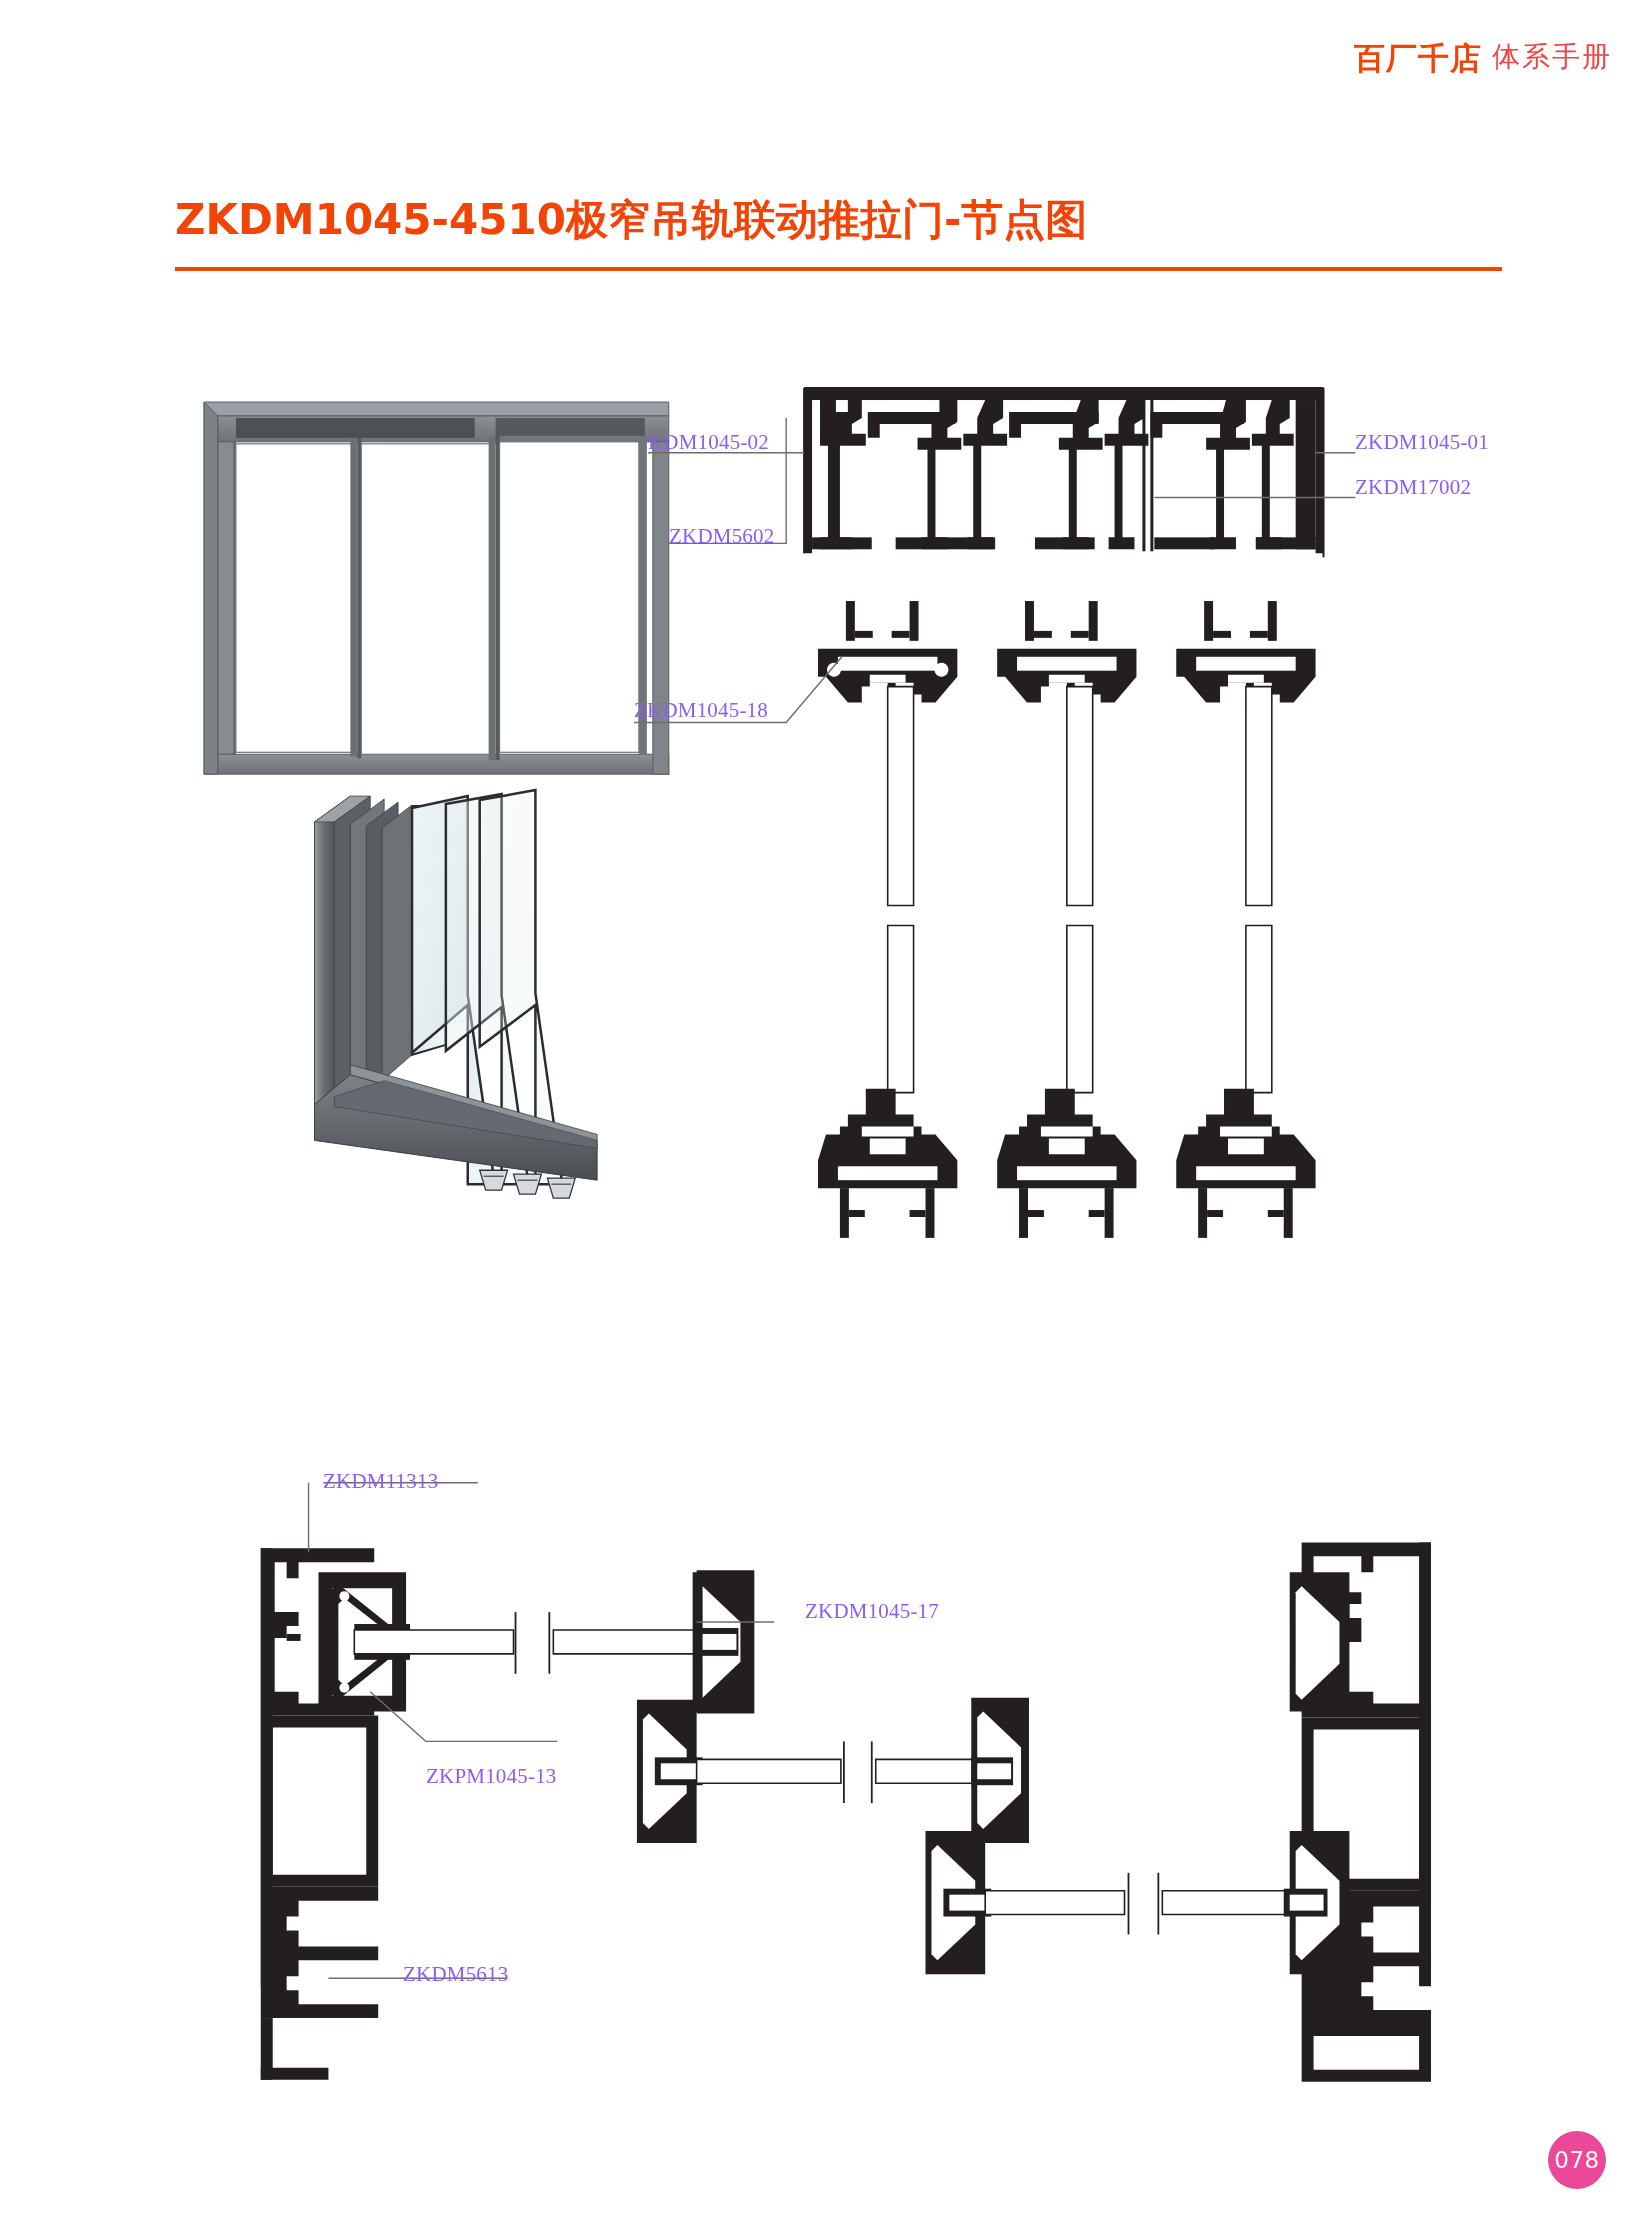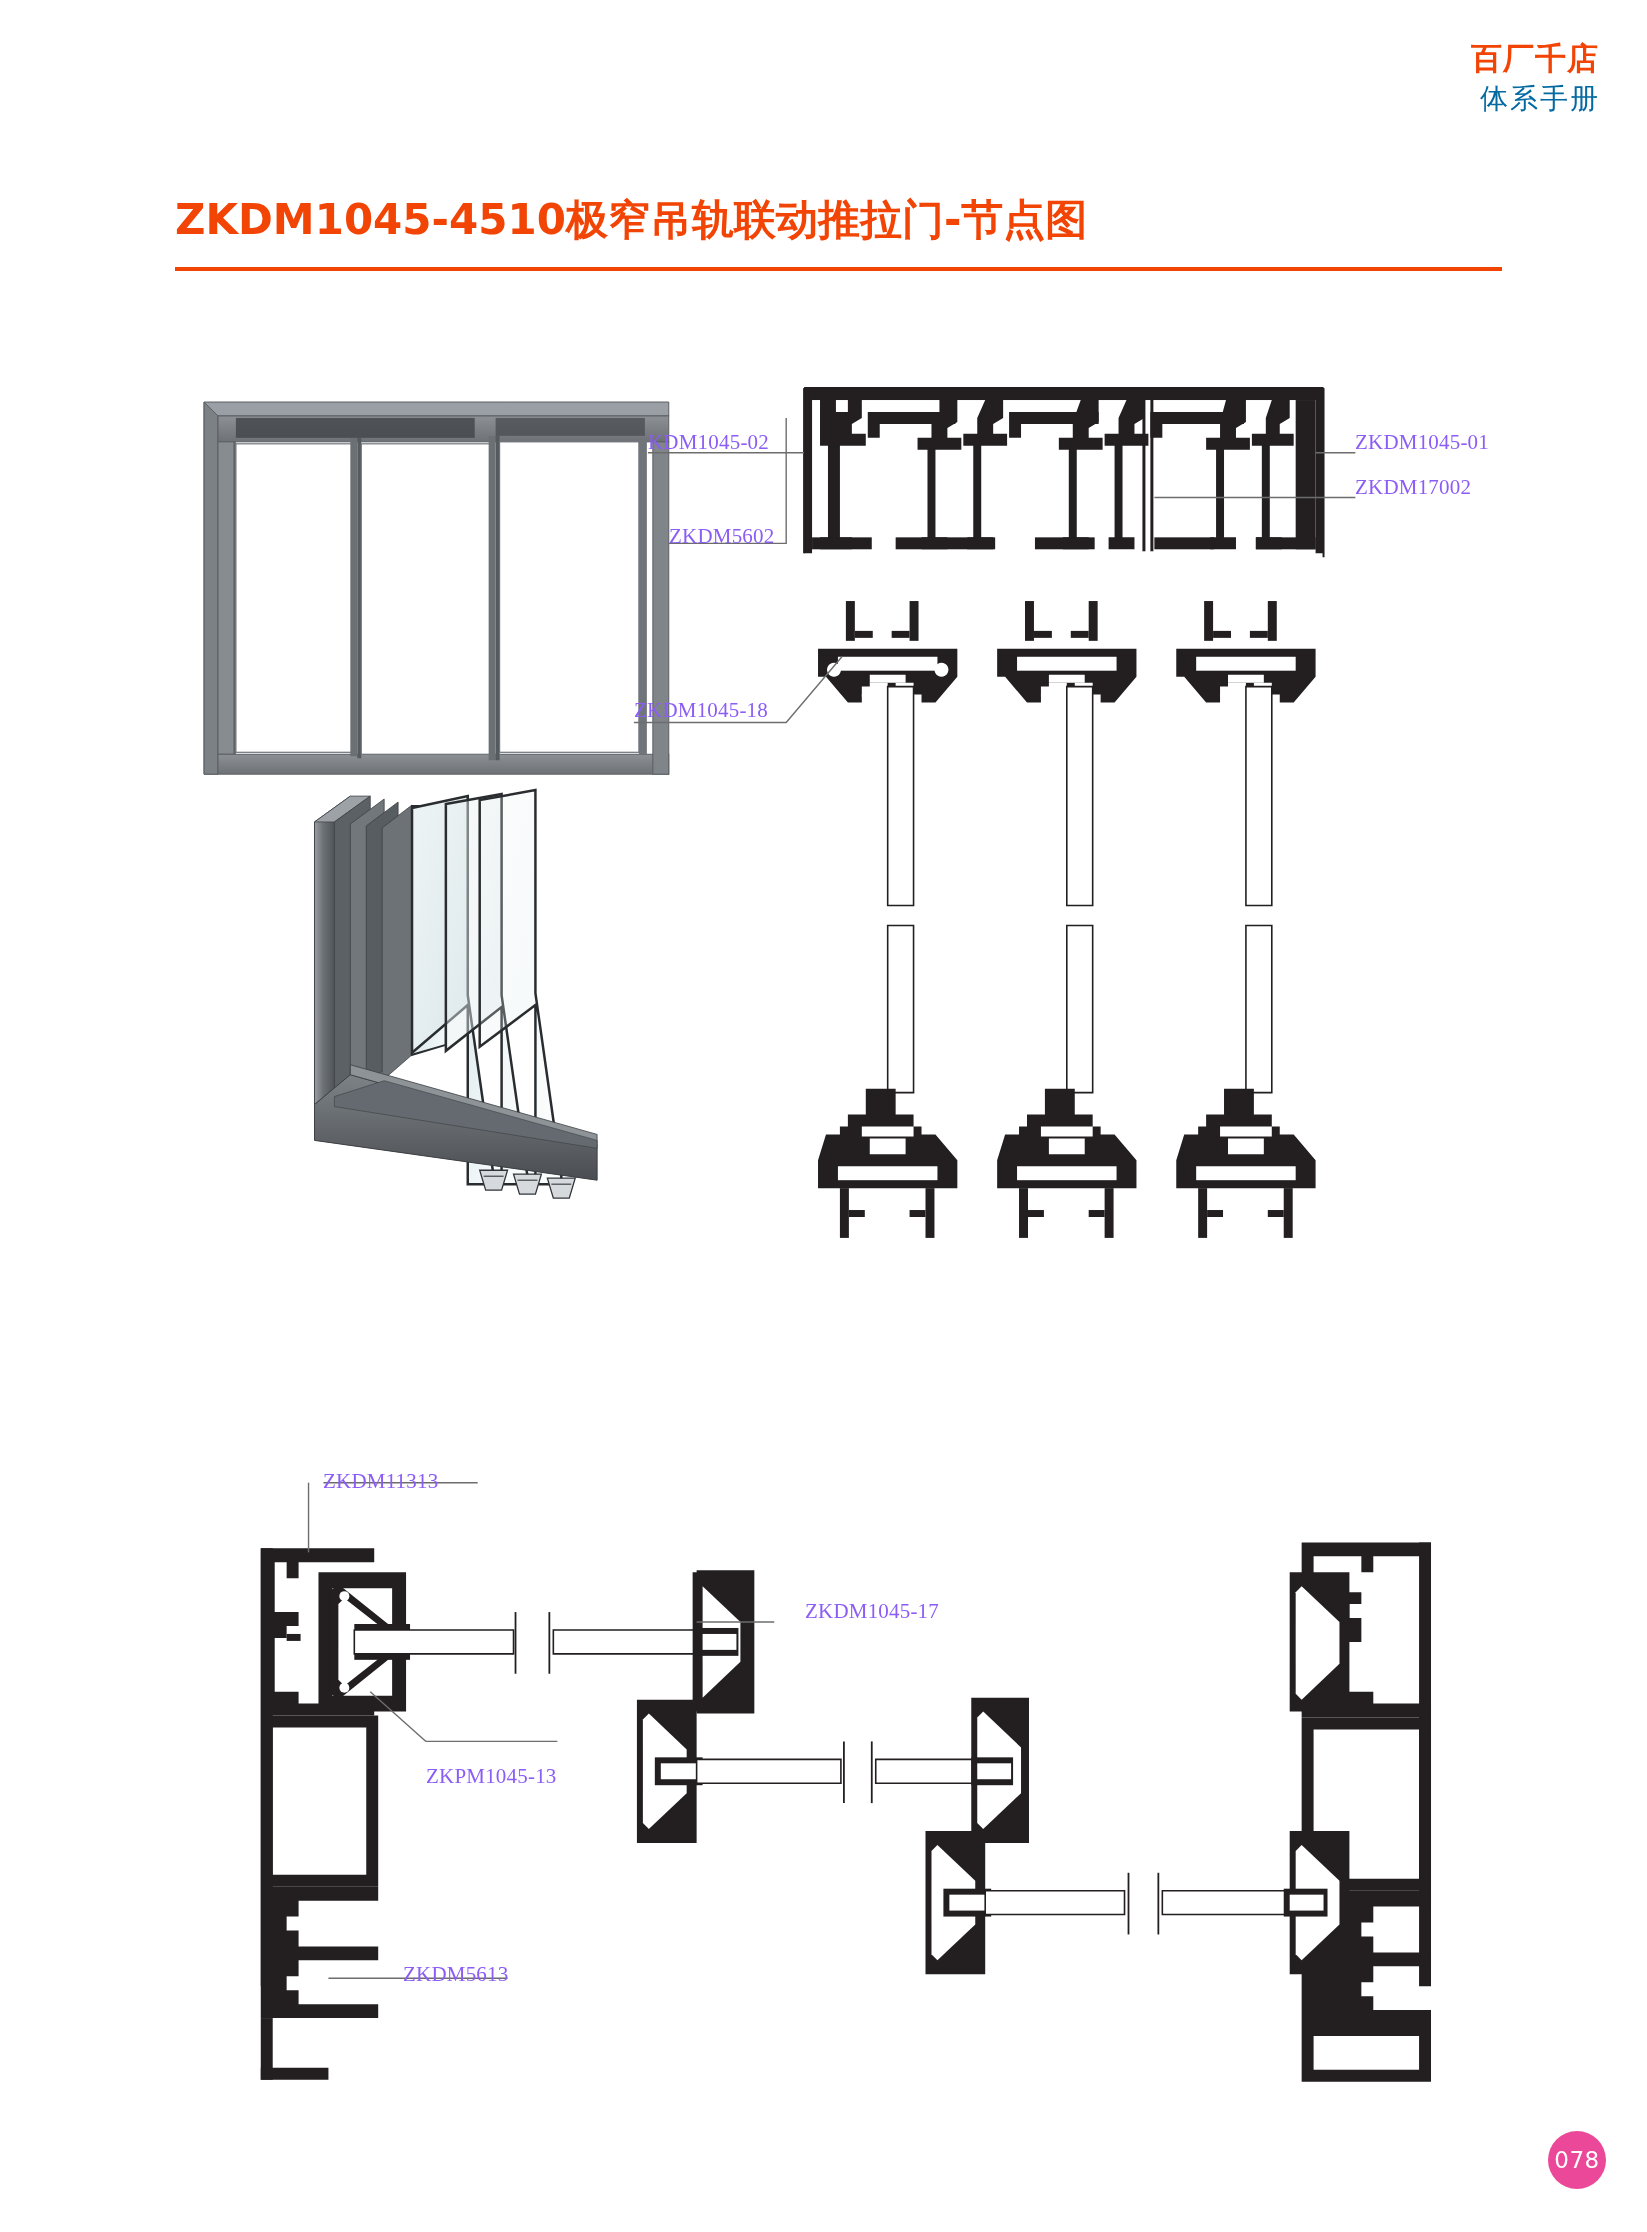--- a/index.html
+++ b/index.html
@@ -17,39 +17,38 @@
 
   
   .page-header {
     position: absolute;
     top: 0; left: 0;
     width: 1648px;
     height: 119px;
   }
   .brand-block {
     position: absolute;
-    right: 48px;
+    right: 36px;
     top: 38px;
     display: flex;
-    align-items: center;
+    align-items: flex-start;
     white-space: nowrap;
-    flex-direction: column;
   }
   .brand-mark {
     font-family: "DejaVu Sans", "Liberation Sans", sans-serif;
     font-size: 31px;
     font-weight: 700;
     color: #F24405;
     letter-spacing: 1px;
   }
   .brand-sub {
     font-family: "DejaVu Sans", "Liberation Sans", sans-serif;
     font-size: 28px;
     font-weight: 400;
-    color: #0369a1;
+    color: #ef4444;
     letter-spacing: 2px;
     margin-left: 10px;
   }
 
   
   .title-wrap {
     position: absolute;
     top: 197px;
     left: 175px;
     width: 1323px;

